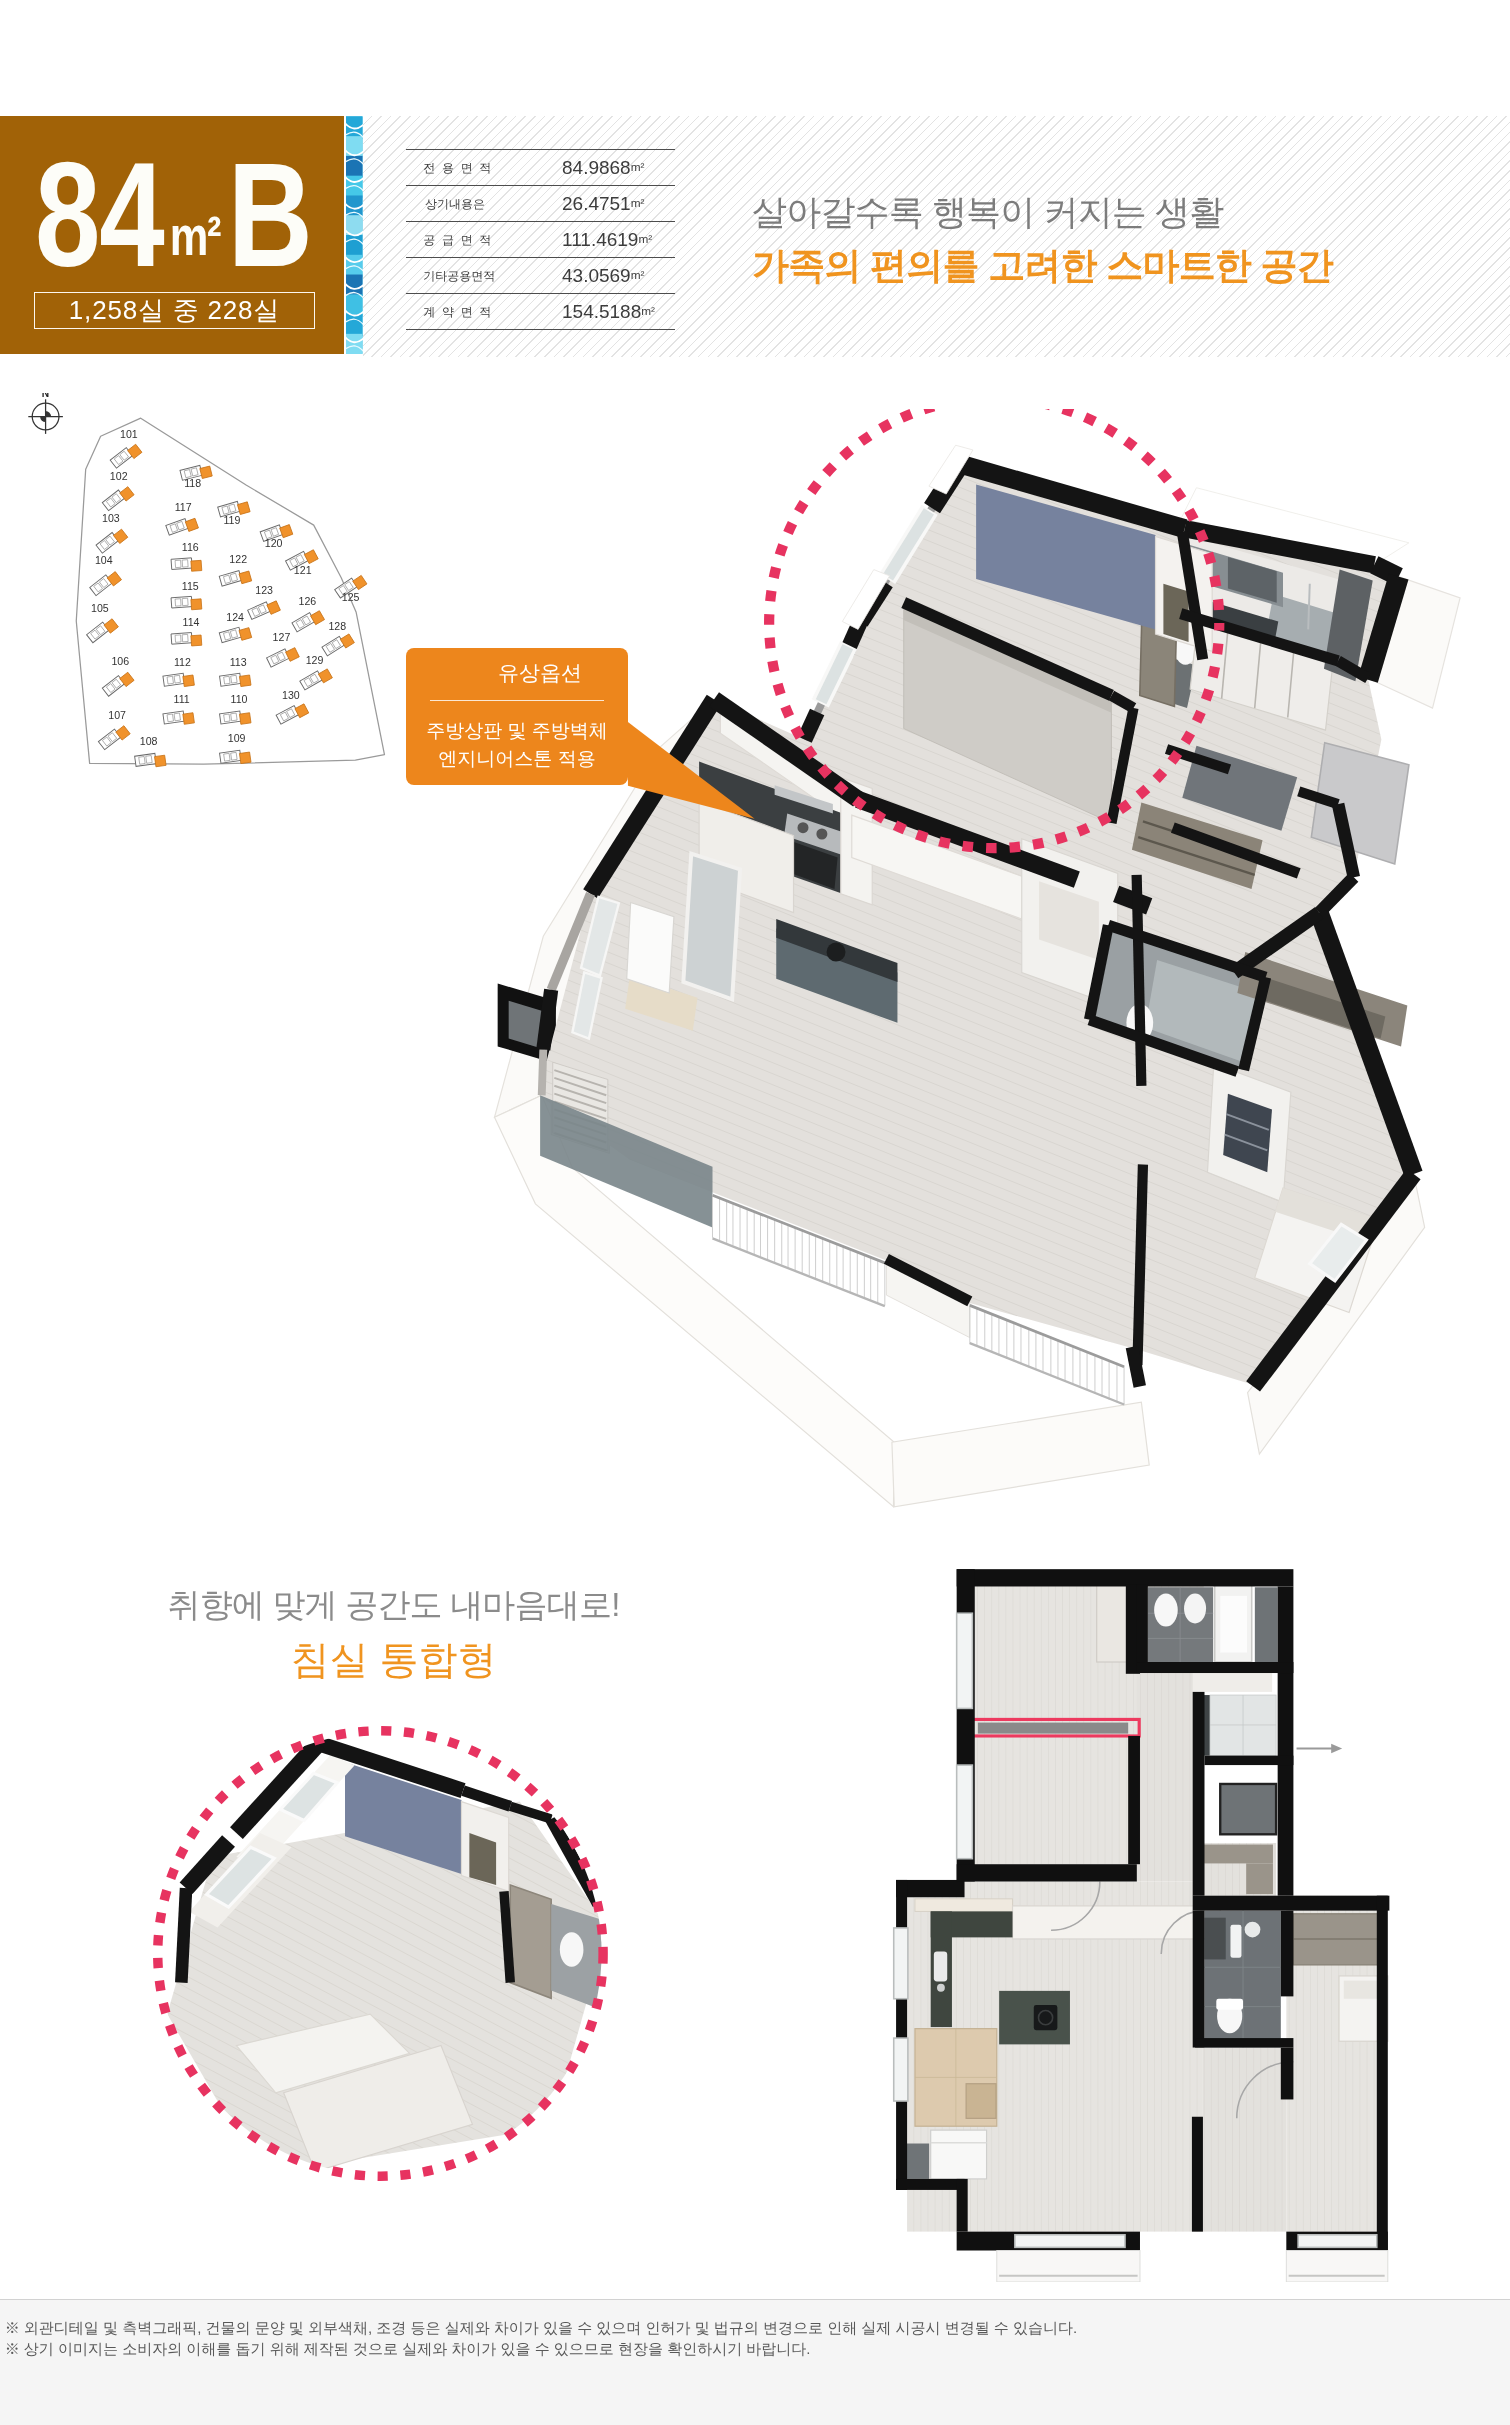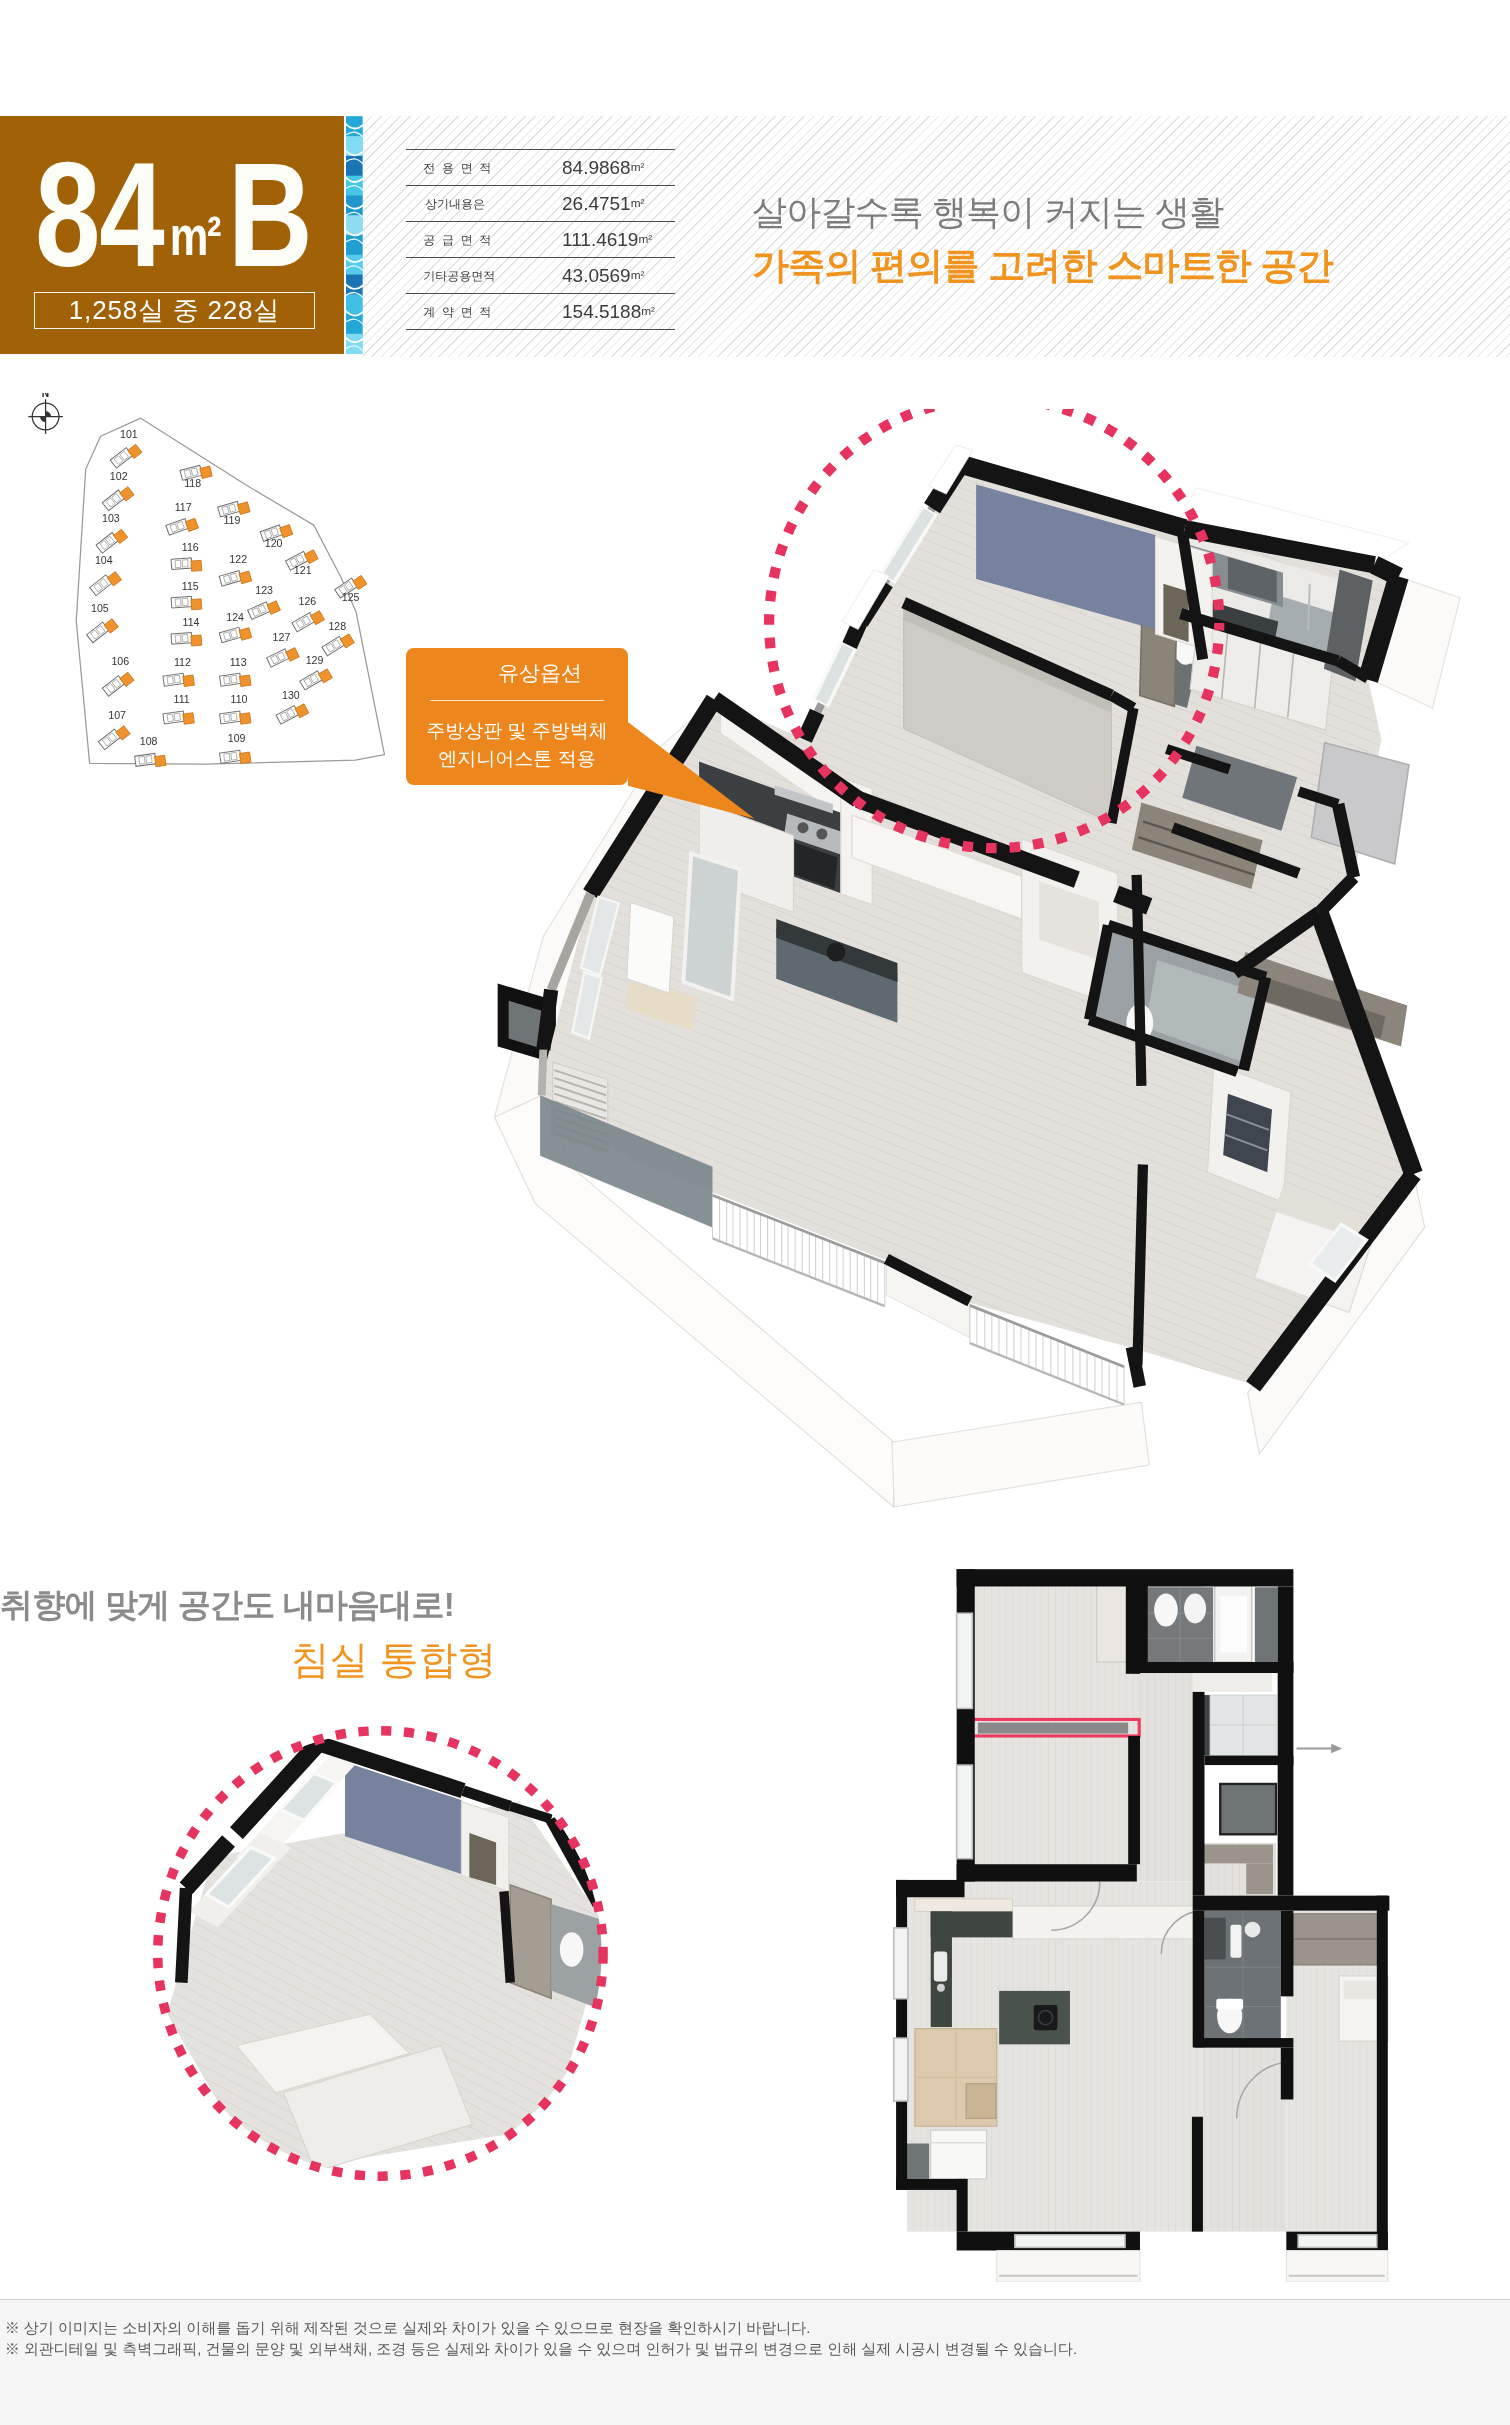--- a/index.html
+++ b/index.html
@@ -21,21 +21,21 @@
 .areatable tr:last-child td{border-bottom:0.8px solid #4d4d4d;}
 .areatable .lab{width:137px;padding-left:17.3px;letter-spacing:0px;}
 .areatable .val{font-size:19px;letter-spacing:0px;}
 .areatable .sq{font-size:11.8px;vertical-align:3.1px;}
 .slogan1{left:752px;top:189px;font-size:35px;color:#7c7c7c;letter-spacing:-0.8px;white-space:nowrap;}
 .slogan2{left:752px;top:241px;font-size:37px;color:#F0941F;font-weight:bold;letter-spacing:-0.8px;white-space:nowrap;}
 .callout{left:406px;top:648px;width:222px;height:137px;background:#ED861C;border-radius:7.9px;color:#fff;}
 .callout .t{position:absolute;left:0;width:268px;top:11px;text-align:center;font-size:21px;}
 .callout .line{position:absolute;left:23.6px;right:23.6px;top:52px;height:0.8px;background:#fbe7d2;}
 .callout .d{position:absolute;left:0;width:222px;top:69px;text-align:center;font-size:19px;line-height:28px;}
-.sub1{left:0px;top:1583px;width:787px;text-align:left;font-size:33px;color:#8b8b8b;letter-spacing:-0.8px;font-weight:bold;}
+.sub1{left:0px;top:1583px;width:787px;text-align:center;font-size:33px;color:#8b8b8b;letter-spacing:-0.8px;}
 .sub2{left:0px;top:1633px;width:787px;text-align:center;font-size:39px;color:#F0941F;}
 .foot{left:0;top:2299px;width:1511px;height:127px;background:#f5f5f5;border-top:0.8px solid #d2d2d2;}
 .foot p{margin:0;padding:0 0 0 4.7px;font-size:15px;color:#585858;line-height:21px;}
 .foot p:first-child{padding-top:16.5px;}
 </style></head><body>
 
 <div class="abs stripes"></div>
 
 <div class="abs orangebox">
  <div class="biglabel"><span class="n">84</span><span class="m">m²</span><span class="b">B</span></div>
@@ -680,16 +680,16 @@
     <rect x="1136" y="2590" width="18" height="80" fill="#f2f4f4" stroke="#b9bdbd" stroke-width="2"></rect>
     <rect x="1290" y="2840" width="140" height="16" fill="#f2f4f4" stroke="#b9bdbd" stroke-width="2"></rect>
     <rect x="1650" y="2840" width="100" height="16" fill="#f2f4f4" stroke="#b9bdbd" stroke-width="2"></rect>
     <rect x="1267" y="2860" width="182" height="40" fill="#f8f7f6" stroke="#dcdcda" stroke-width="1.2"></rect>
     <line x1="1270" y1="2892" x2="1446" y2="2892" stroke="#c6c6c4" stroke-width="2.5"></line>
     <rect x="1635" y="2860" width="129" height="40" fill="#f8f7f6" stroke="#dcdcda" stroke-width="1.2"></rect>
     <line x1="1638" y1="2892" x2="1760" y2="2892" stroke="#c6c6c4" stroke-width="2.5"></line>
   </svg>
 
 <div class="abs foot">
+<p>※ 외관디테일 및 측벽그래픽, 건물의 문양 및 외부색채, 조경 등은 실제와 차이가 있을 수 있으며 인허가 및 법규의 변경으로 인해 실제 시공시 변경될 수 있습니다.</p>
 <p>※ 상기 이미지는 소비자의 이해를 돕기 위해 제작된 것으로 실제와 차이가 있을 수 있으므로 현장을 확인하시기 바랍니다.</p>
-<p>※ 외관디테일 및 측벽그래픽, 건물의 문양 및 외부색채, 조경 등은 실제와 차이가 있을 수 있으며 인허가 및 법규의 변경으로 인해 실제 시공시 변경될 수 있습니다.</p>
 </div>
 
 
 </body></html>

